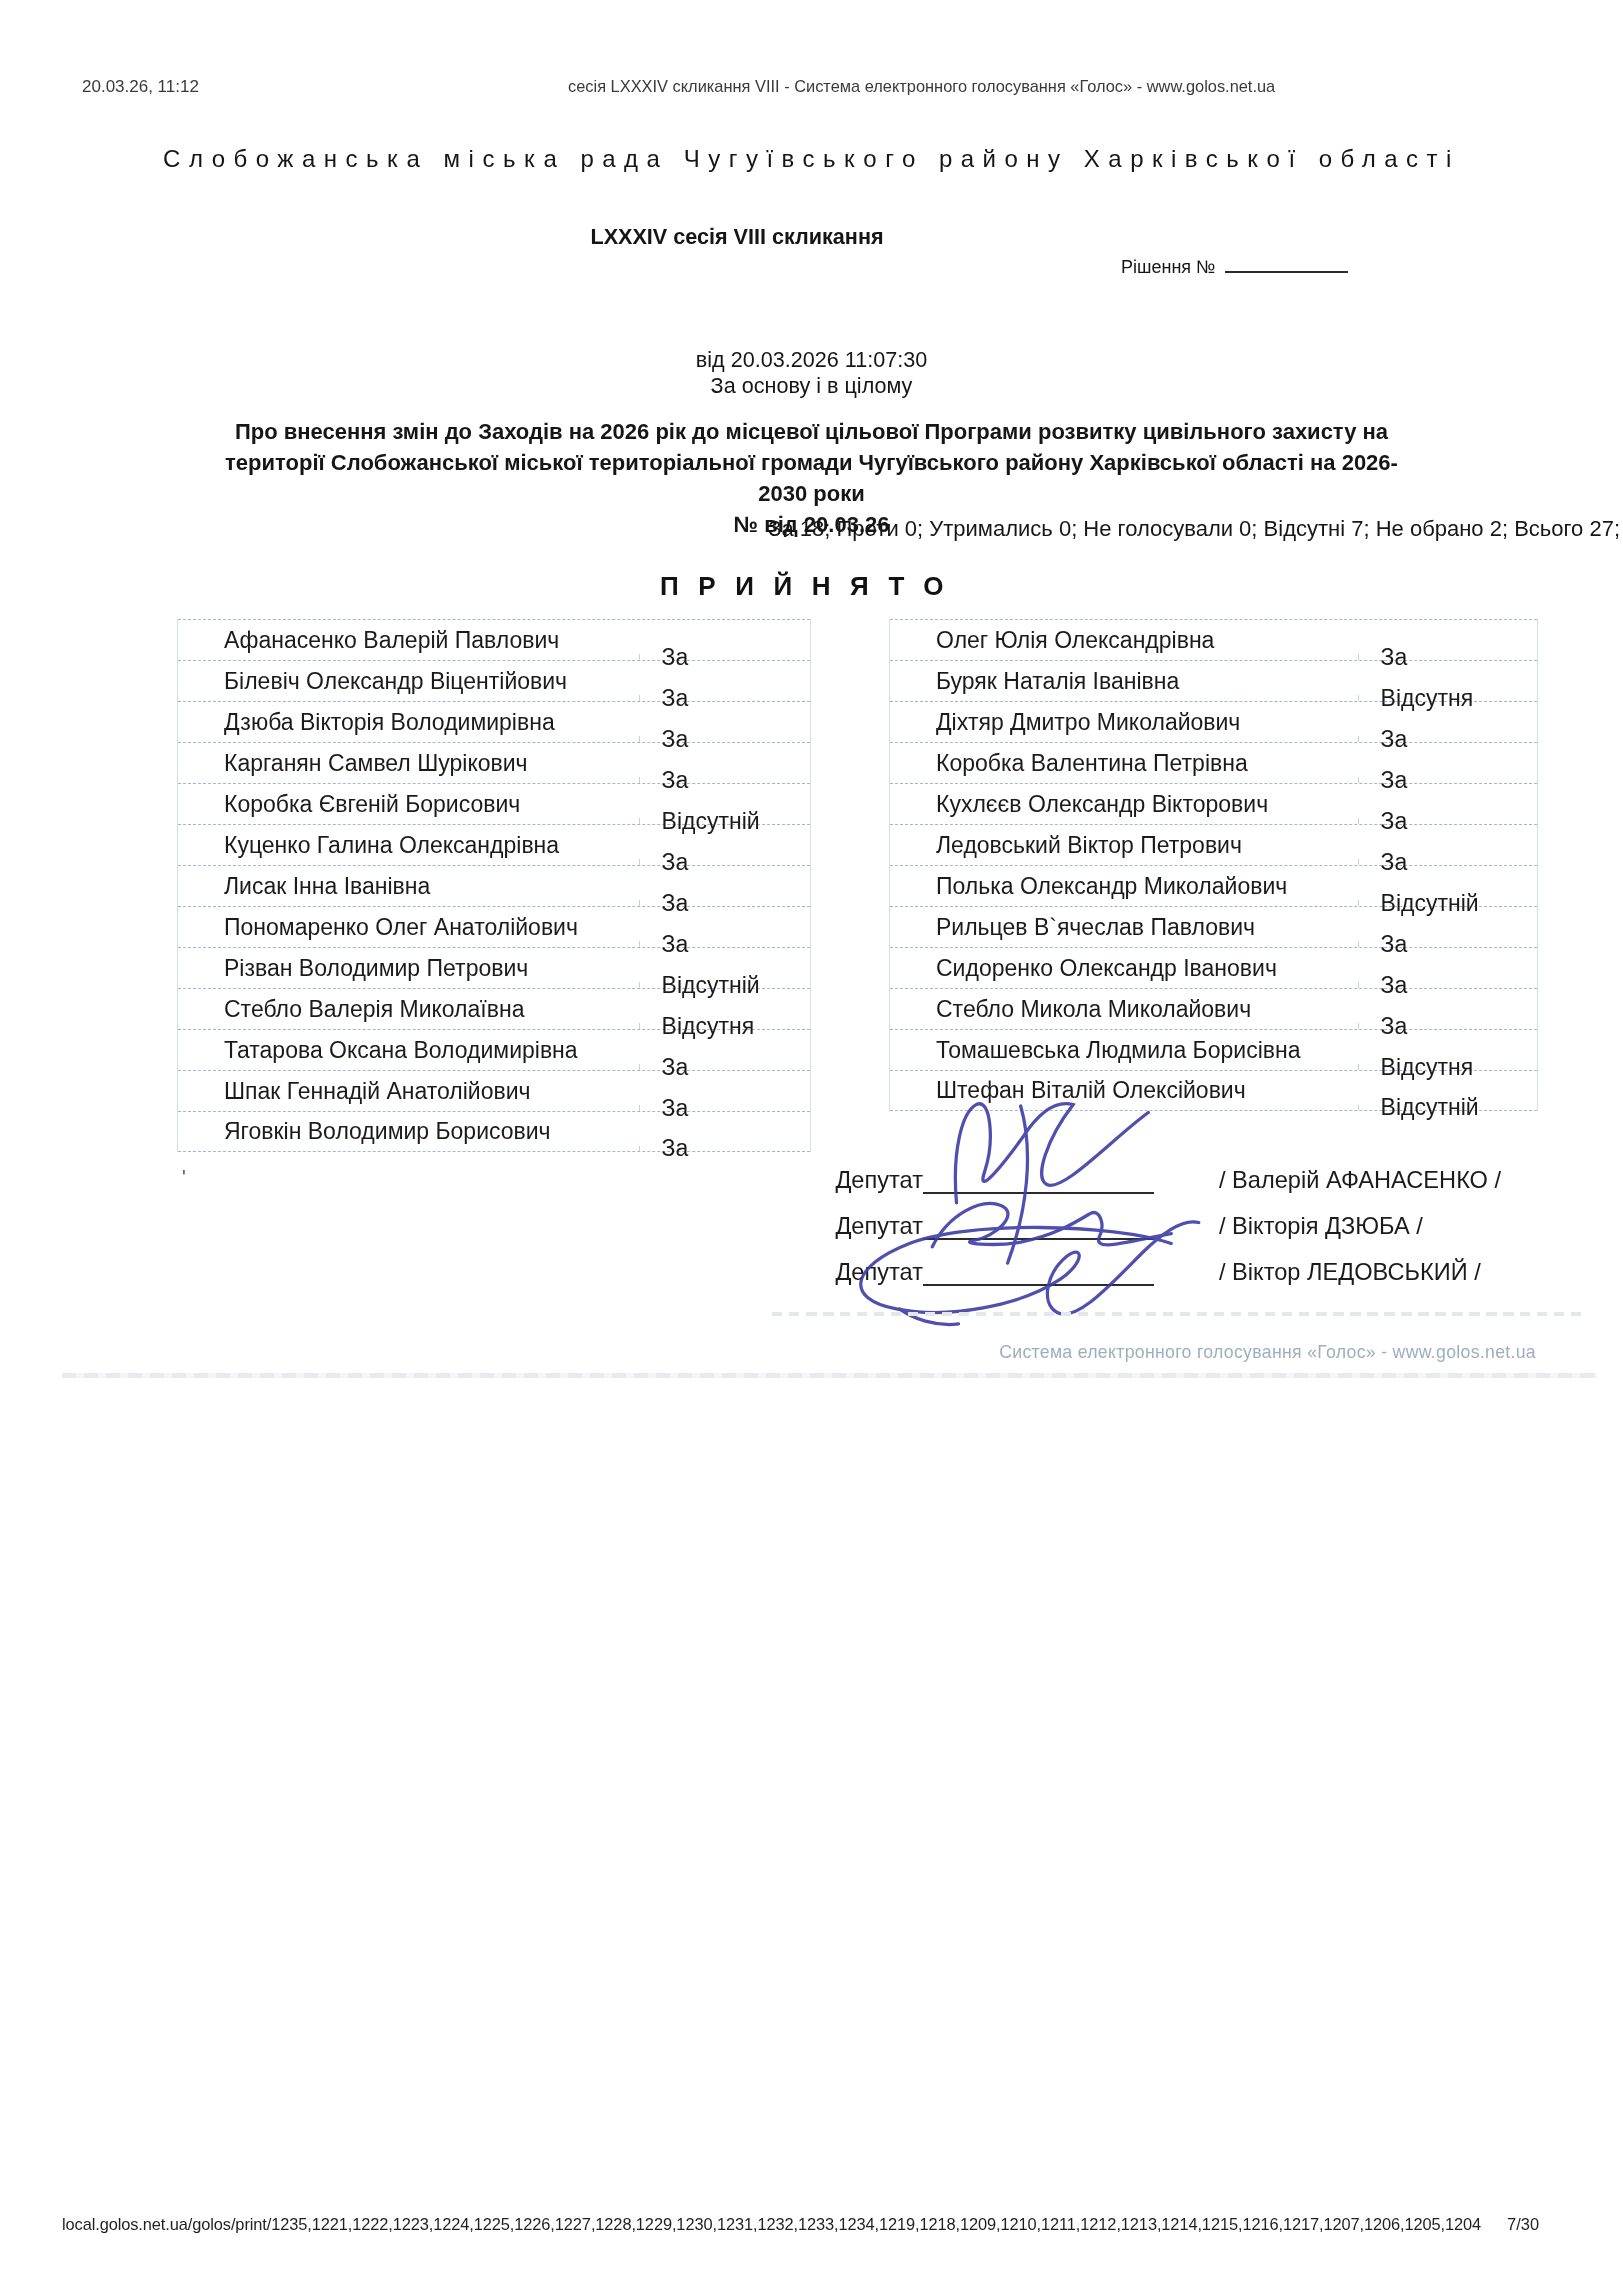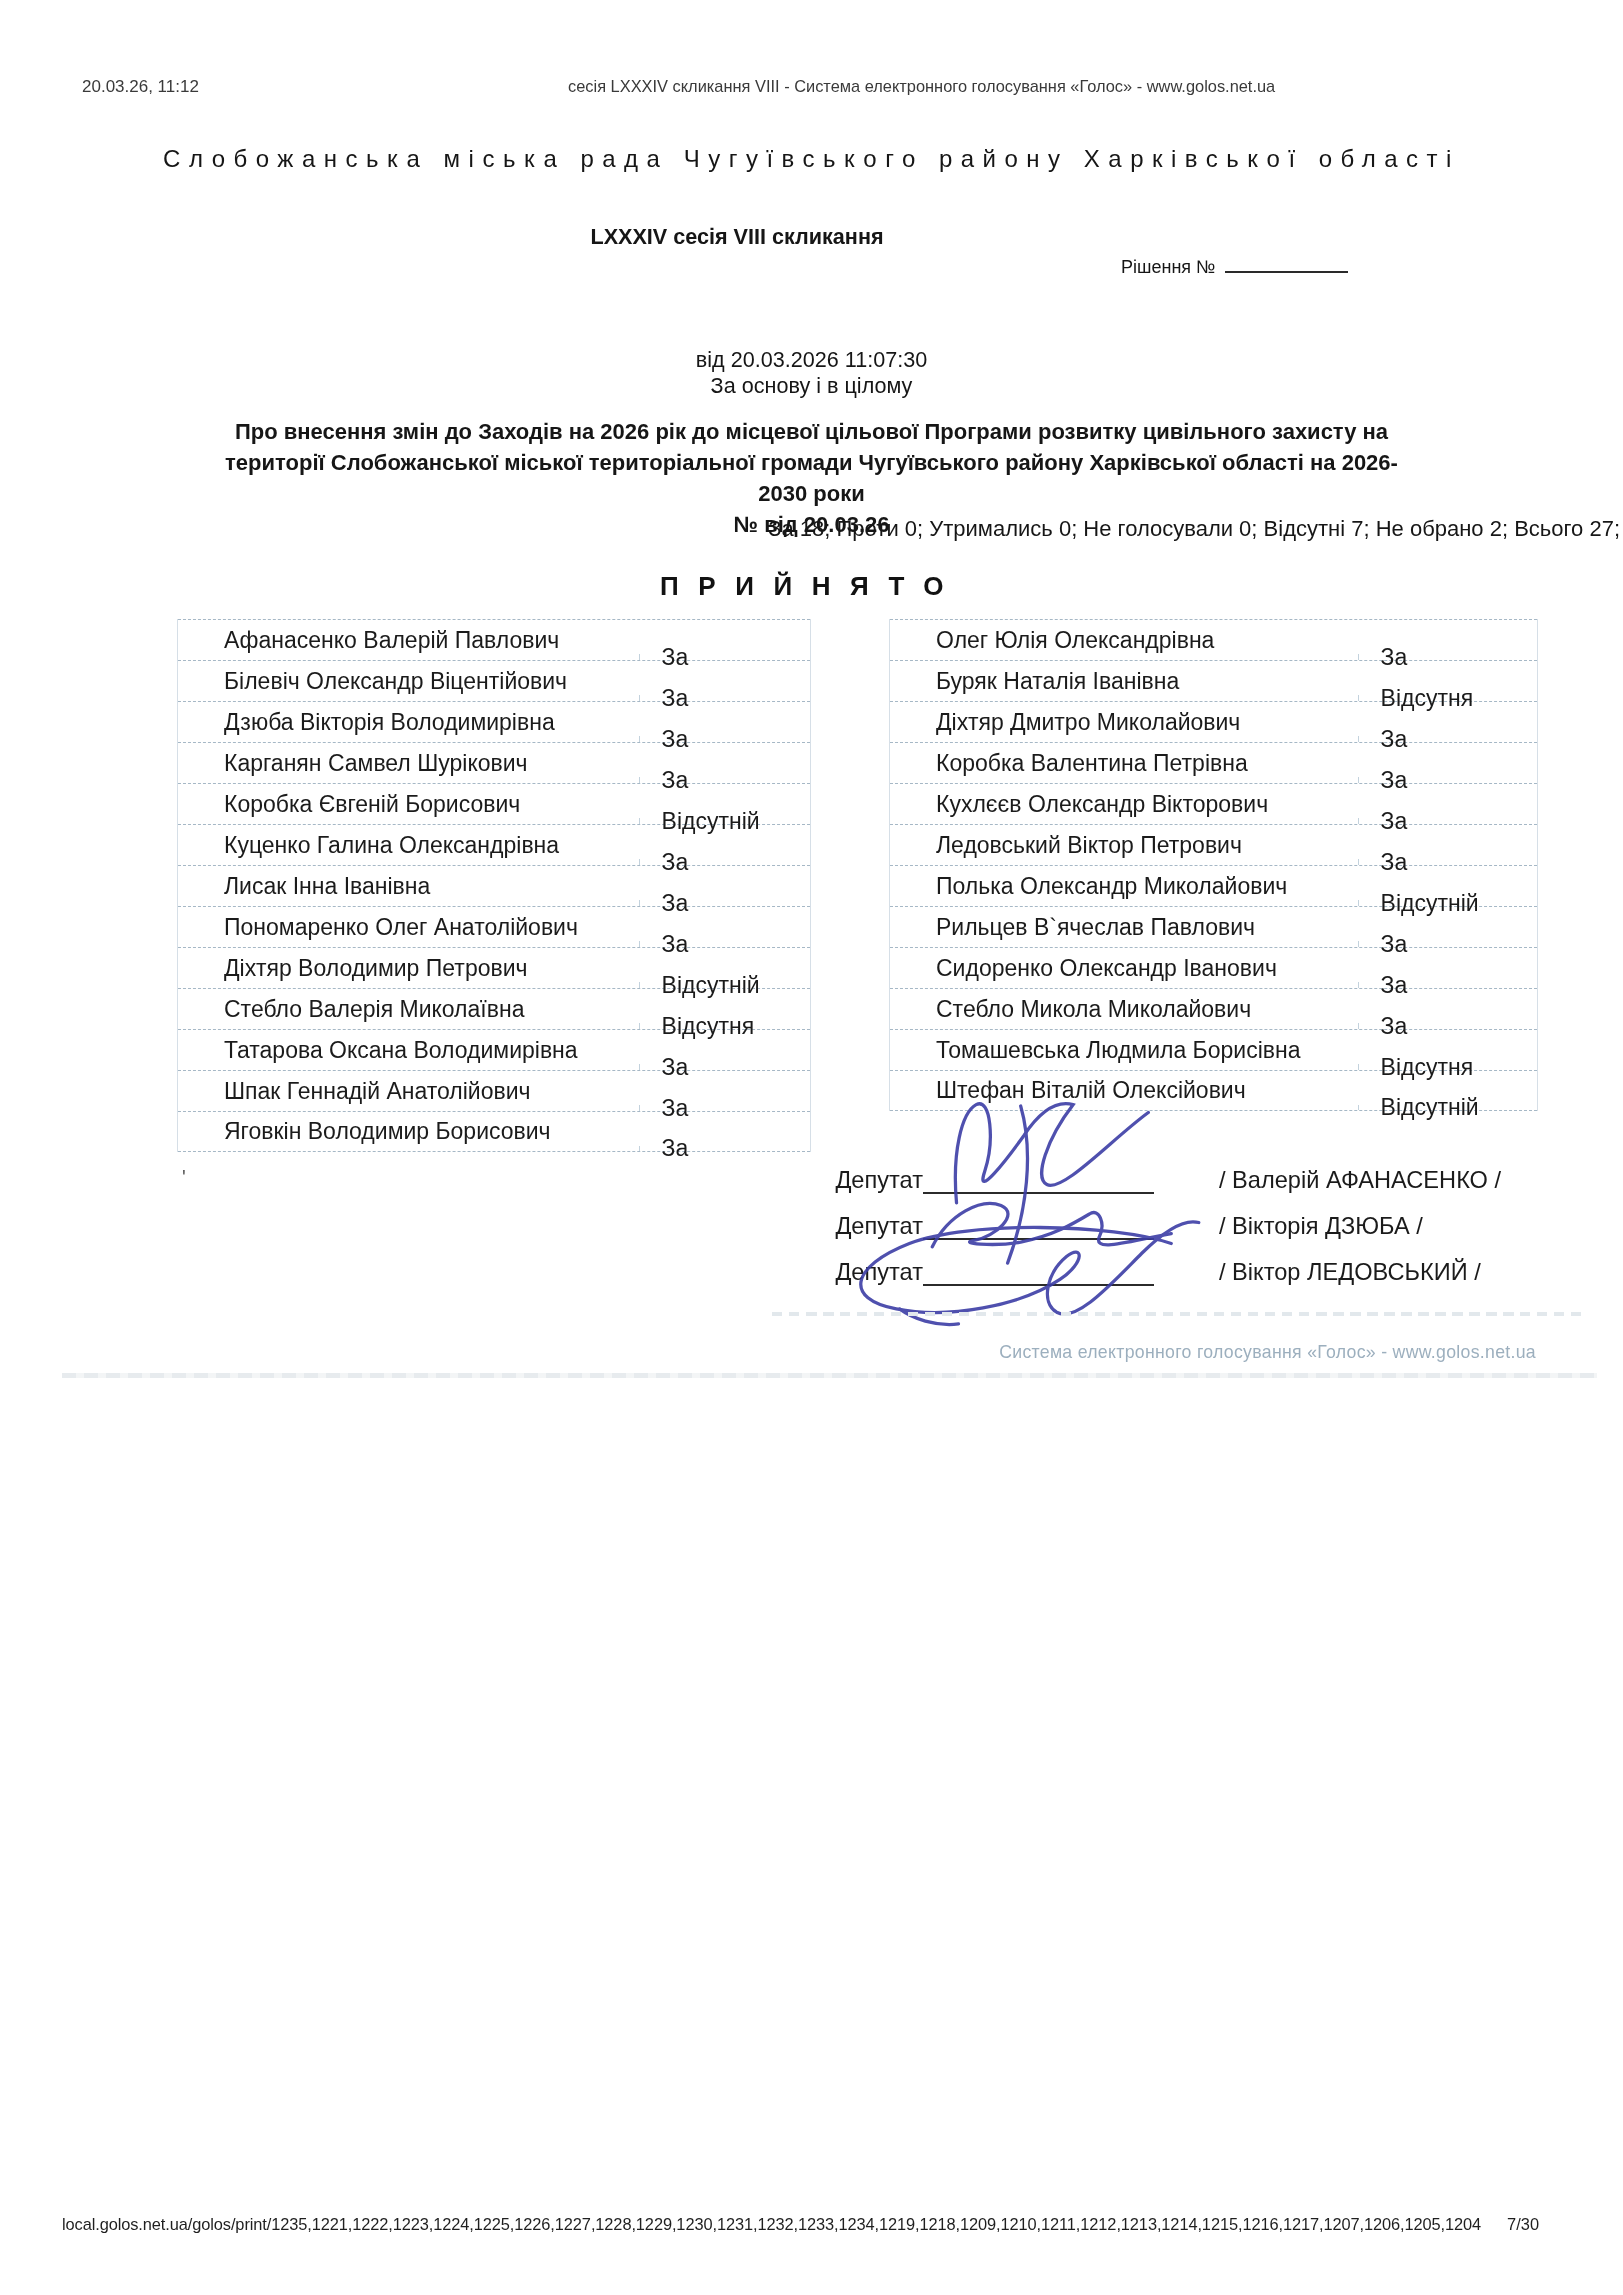--- a/index.html
+++ b/index.html
@@ -145,21 +145,21 @@
         <div class="vname">Лисак Інна Іванівна</div>
         <div class="vvote">За</div>
       </div>
 
       <div class="vrow">
         <div class="vname">Пономаренко Олег Анатолійович</div>
         <div class="vvote">За</div>
       </div>
 
       <div class="vrow">
-        <div class="vname">Діхтяр Володимир Петрович</div>
+        <div class="vname">Різван Володимир Петрович</div>
         <div class="vvote">Відсутній</div>
       </div>
 
       <div class="vrow">
         <div class="vname">Стебло Валерія Миколаївна</div>
         <div class="vvote">Відсутня</div>
       </div>
 
       <div class="vrow">
         <div class="vname">Татарова Оксана Володимирівна</div>

